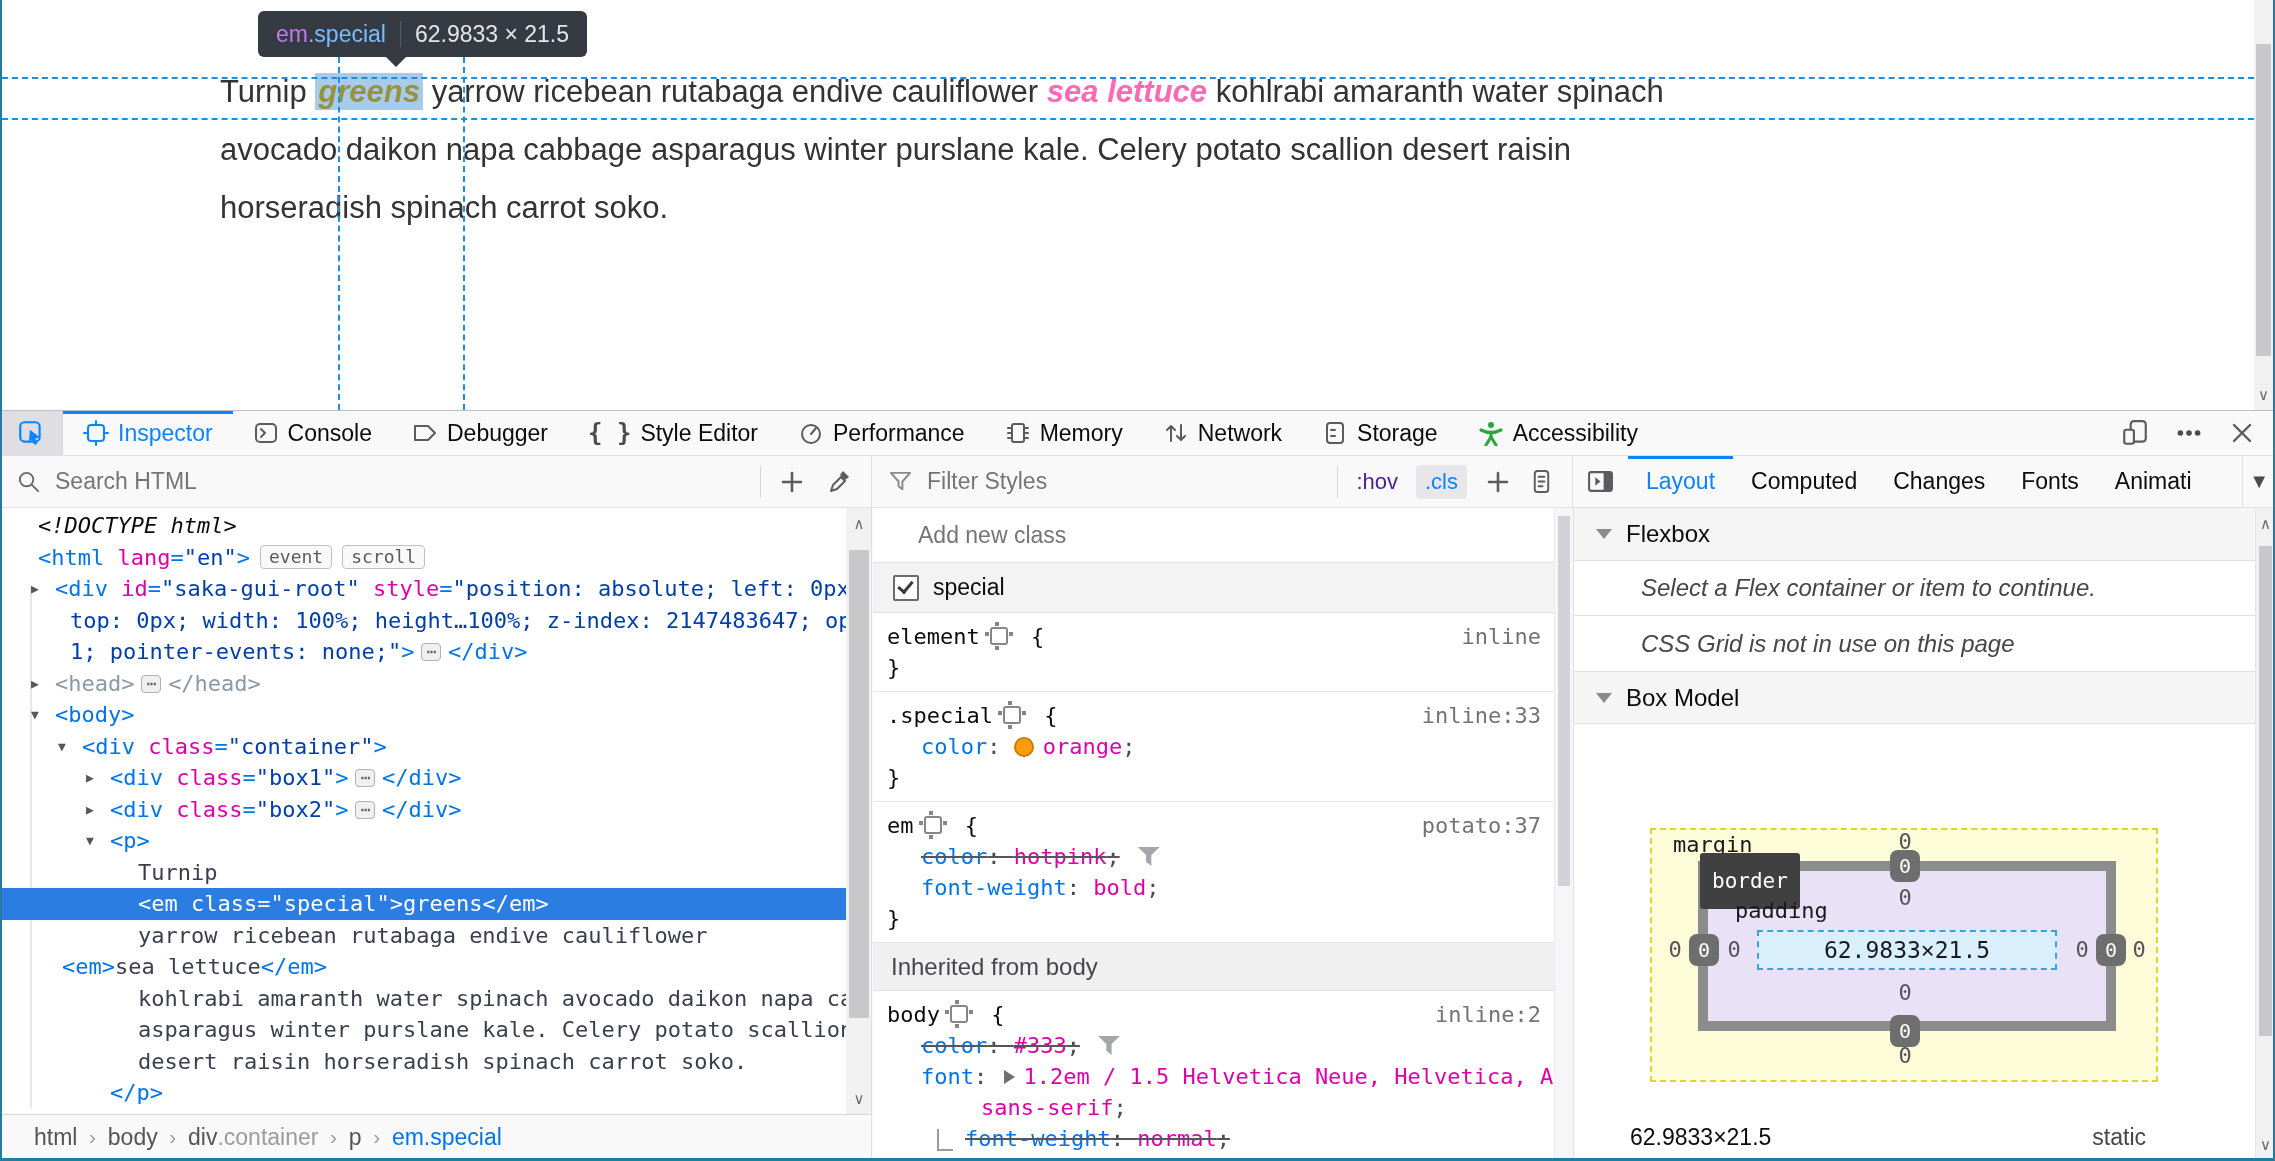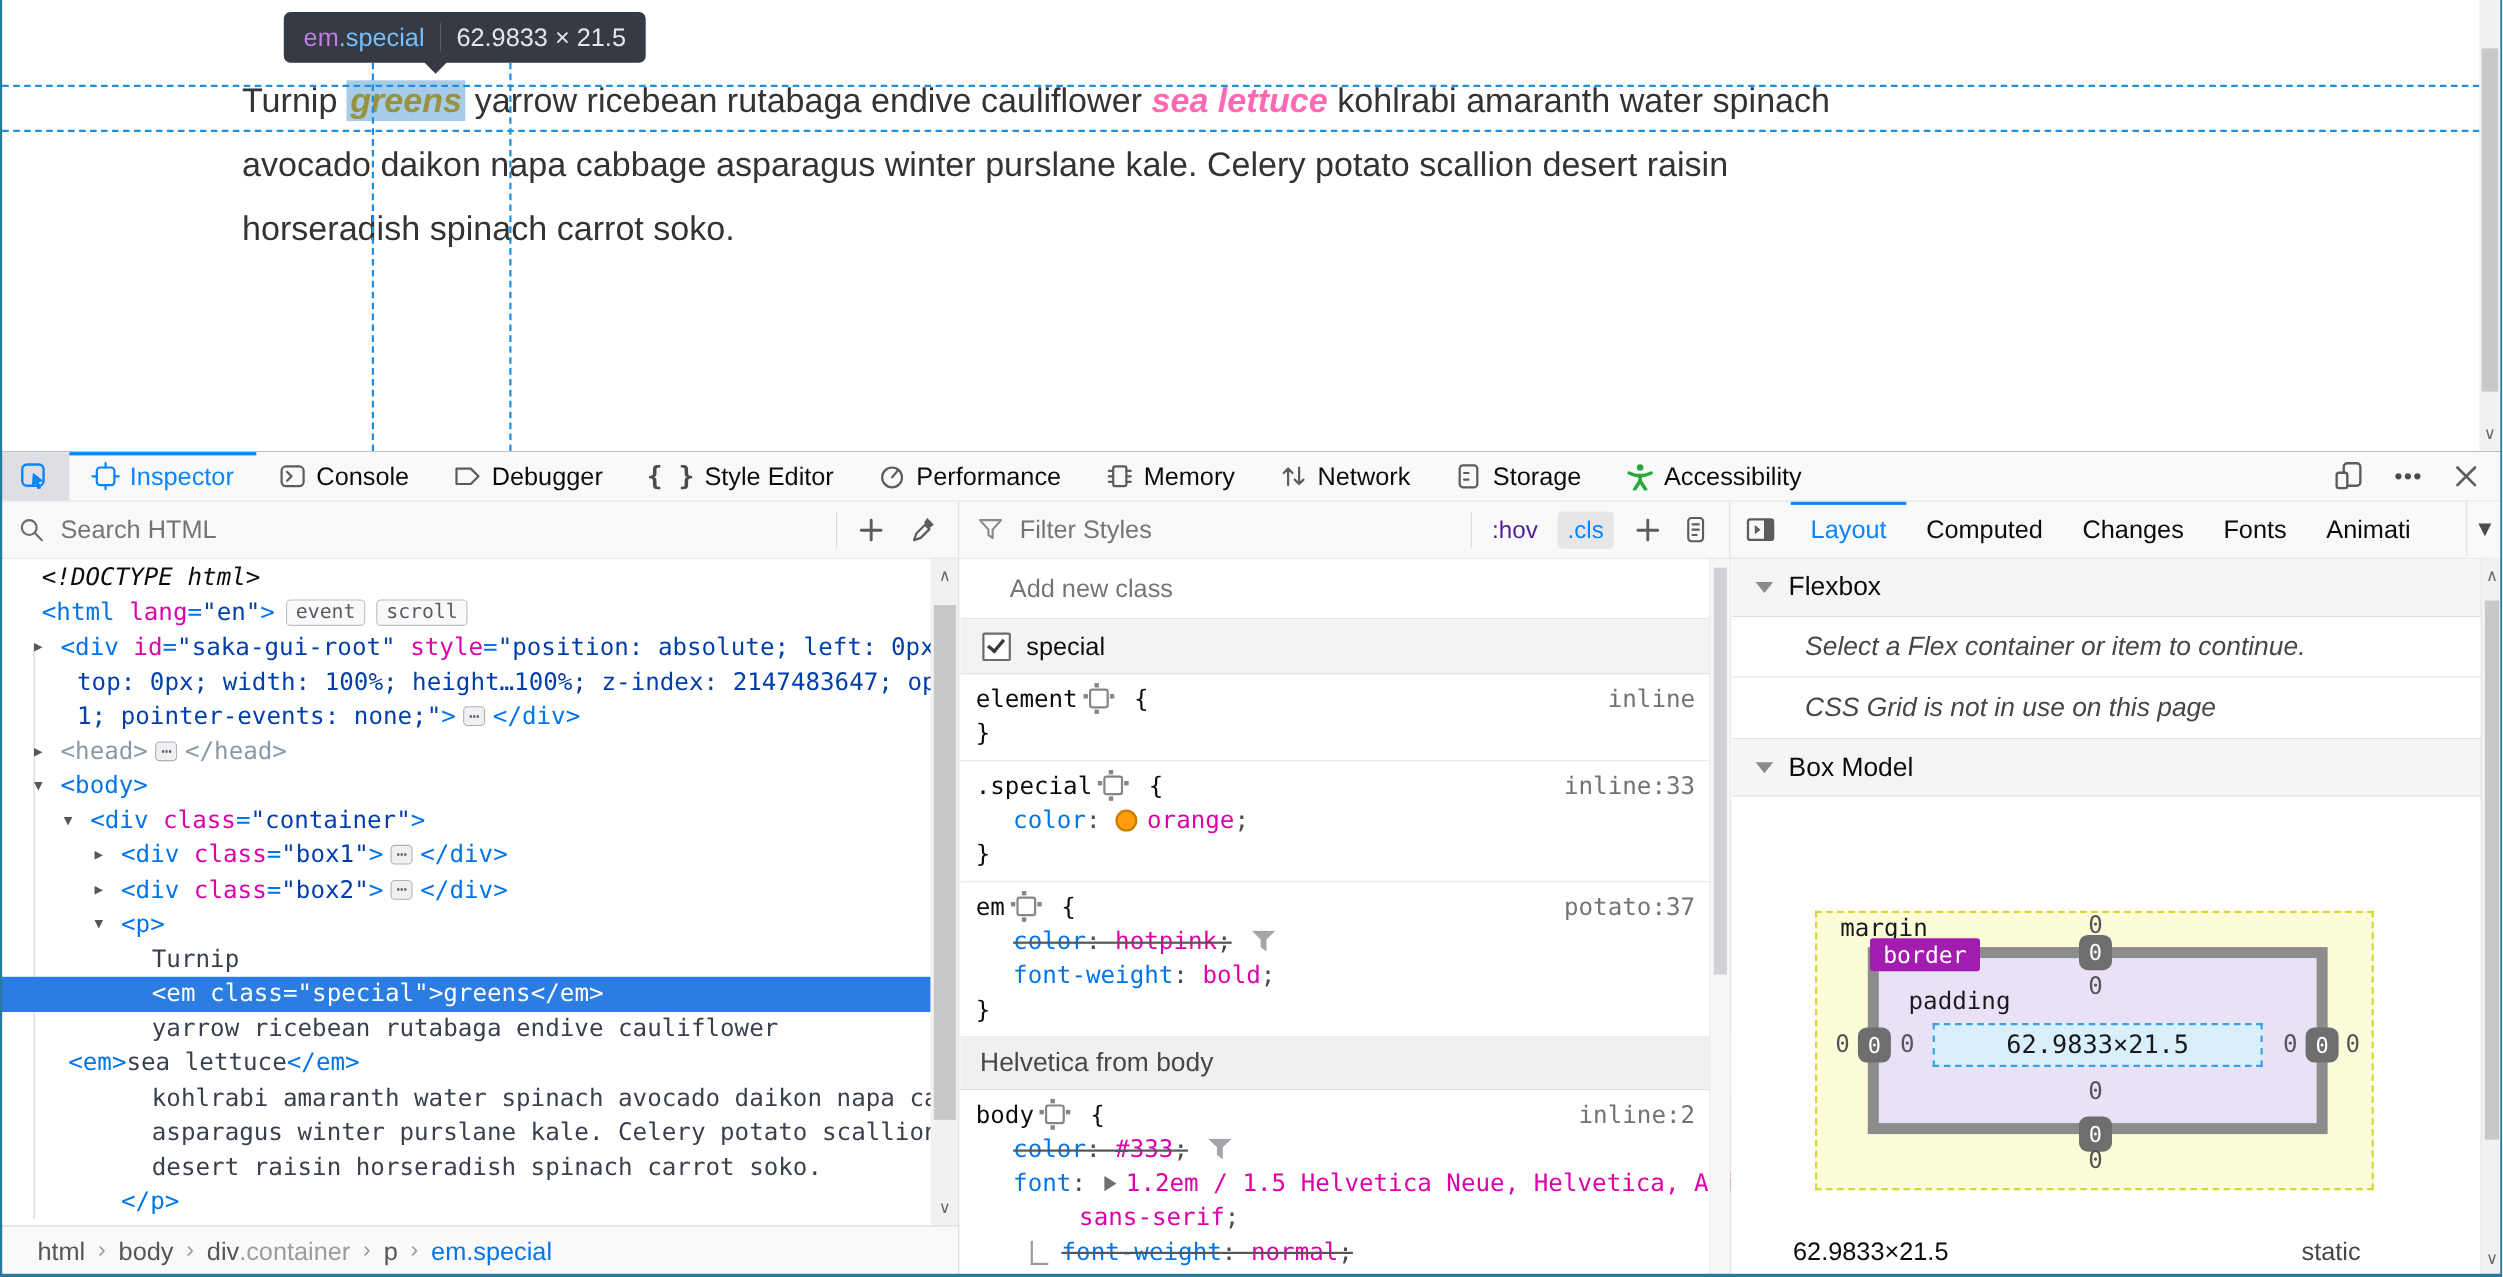--- a/index.html
+++ b/index.html
@@ -149,22 +149,22 @@
   .h-flex{height:53px;}.m-flex{height:55px;}.h-grid{height:55px;}.m-grid{height:56px;}.h-box{height:52px;}
   .bm-stage{position:absolute;left:0;top:271px;width:682px;height:337px;font-family:"DejaVu Sans Mono",monospace;}
   .bm-margin{position:absolute;left:76px;top:49px;width:508px;height:254px;background:#fcfcd8;
              border:2px dashed #d7d833;box-sizing:border-box;}
   .bm-border{position:absolute;left:124px;top:82px;width:418px;height:170px;background:#e9e2f6;
              border:10px solid #8c8c8c;box-sizing:border-box;}
   .bm-content{position:absolute;left:183px;top:151px;width:300px;height:40px;background:#d9f0fc;
               border:2px dashed #3fa0e0;box-sizing:border-box;display:flex;align-items:center;justify-content:center;
               font-size:23px;color:#1a1a1e;}
   .bm-label{position:absolute;font-size:22px;color:#1a1a1e;}
-  .bm-pill{position:absolute;left:126px;top:74px;background:#a21caf;color:#fff;font-size:21px;line-height:30px;
-           padding:0 12px;border-radius:3px;}
+  .bm-pill{position:absolute;left:126px;top:74px;background:#404040;color:#fff;font-size:21px;line-height:30px;
+           padding:13px 12px;border-radius:3px;}
   .bm-zero{position:absolute;font-size:22px;color:#55555a;transform:translateX(-50%);}
   .bm-badge{position:absolute;width:30px;height:32px;line-height:32px;text-align:center;background:#6e6e6e;color:#fff;
             font-size:20px;border-radius:8px;transform:translateX(-50%);}
   .bm-dims-row{position:absolute;left:0;top:608px;width:682px;height:43px;display:flex;align-items:center;
                justify-content:space-between;padding:0 110px 0 56px;box-sizing:border-box;font-size:23px;}
   .bm-dims{color:#0c0c0d;}
   .bm-pos{color:#45454a;}
   .lay-scroll{position:absolute;right:0;top:0;width:19px;height:654px;background:#f1f1f2;border-left:1px solid #e6e6e8;}
   .lay-scroll .thumb{position:absolute;left:3px;right:3px;top:38px;height:490px;background:#c8c8cb;}
 
@@ -411,21 +411,21 @@
           <div class="r-line ind0"><span class="sel">.special</span><span class="tgt"></span><span class="sel"> {</span><span class="r-loc">inline:33</span></div>
           <div class="r-line ind1"><span class="prop">color</span><span class="pun">: </span><span class="swatch"></span><span class="valm">orange</span><span class="pun">;</span></div>
           <div class="r-line ind0"><span class="sel">}</span></div>
         </div>
       <div class="rule">
           <div class="r-line ind0"><span class="sel">em</span><span class="tgt"></span><span class="sel"> {</span><span class="r-loc">potato:37</span></div>
           <div class="r-line ind1"><span class="prop str">color</span><span class="pun str">: </span><span class="valm str">hotpink</span><span class="pun str">;</span><span class="funnel"></span></div>
           <div class="r-line ind1"><span class="prop">font-weight</span><span class="pun">: </span><span class="valm">bold</span><span class="pun">;</span></div>
           <div class="r-line ind0"><span class="sel">}</span></div>
         </div>
-      <div class="inh-header">Helvetica from body</div>
+      <div class="inh-header">Inherited from body</div>
       <div class="rule">
           <div class="r-line ind0"><span class="sel">body</span><span class="tgt"></span><span class="sel"> {</span><span class="r-loc">inline:2</span></div>
           <div class="r-line ind1"><span class="prop str">color</span><span class="pun str">: </span><span class="valm str">#333</span><span class="pun str">;</span><span class="funnel"></span></div>
           <div class="r-line ind1"><span class="prop">font</span><span class="pun">: </span><span class="arr"></span><span class="valm">1.2em / 1.5 Helvetica Neue, Helvetica, Arial,</span></div>
           <div class="r-line ind2"><span class="valm">sans-serif</span><span class="pun">;</span></div>
           <div class="r-line ind3"><span class="tree"></span><span class="prop str">font-weight</span><span class="pun str">: </span><span class="valm str">normal</span><span class="pun str">;</span></div>
           <div class="r-line ind0"><span class="sel">}</span></div>
         </div>
       <div class="rl-scroll">
         <div class="thumb"></div>

